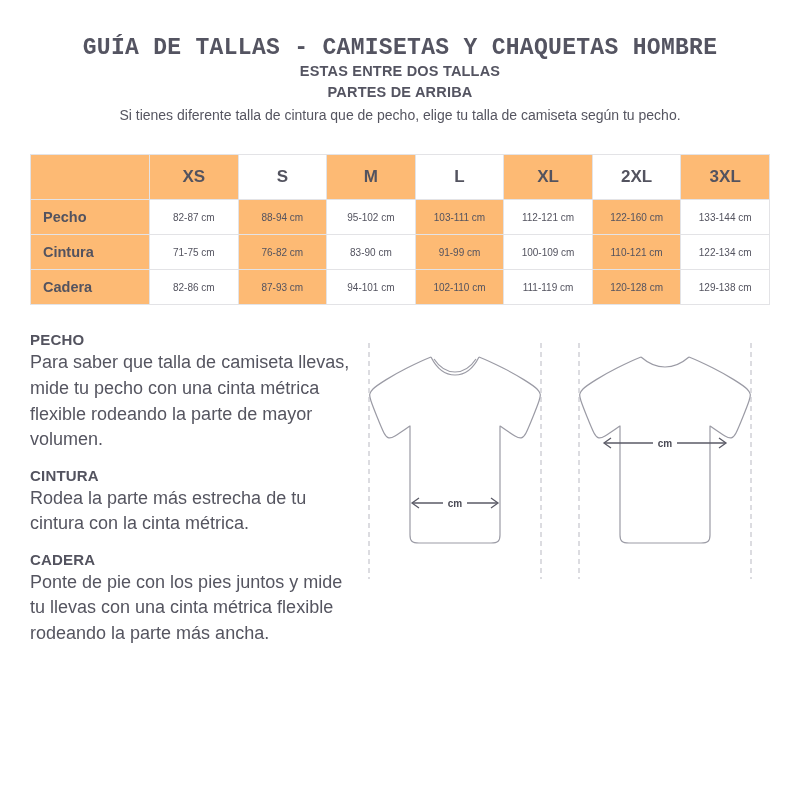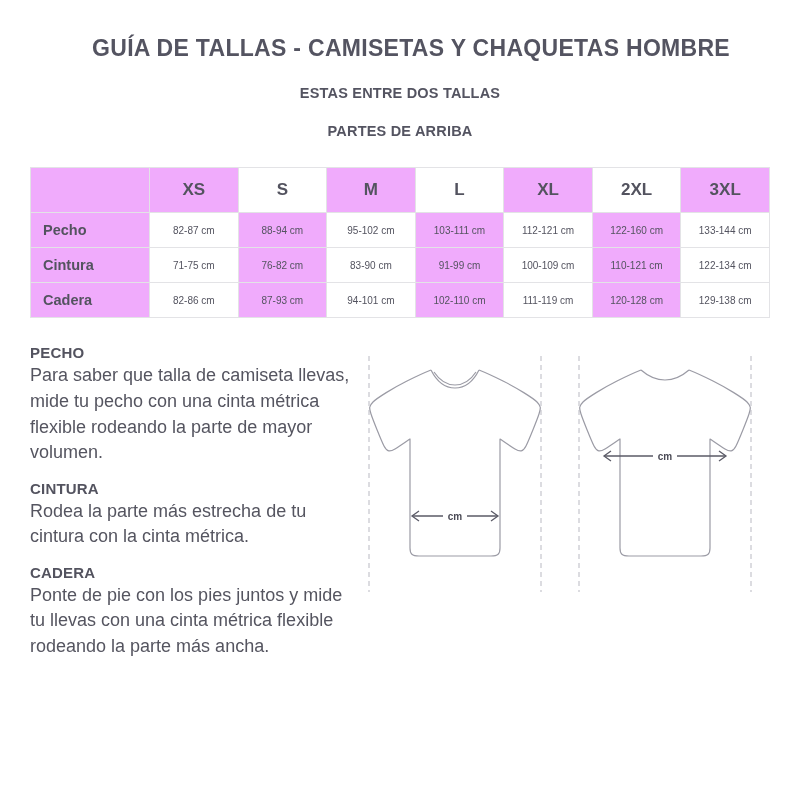--- a/index.html
+++ b/index.html
@@ -15,30 +15,30 @@
     overflow: hidden;
   }
   .page {
     width: 800px;
     height: 800px;
     box-sizing: border-box;
     padding: 34px 30px 0 30px;
     position: relative;
   }
   .title {
-    text-align: right;
+    text-align: center;
     font-size: 23px;
     font-weight: bold;
     color: #545461;
     letter-spacing: 0.3px;
     line-height: 1.28;
     margin: 0 40px 0 40px;
+    font-family: Liberation Mono, monospace;
   }
   .subsection {
-    margin-top: 22px;
     text-align: center;
   }
   .sub-head {
     font-size: 14.5px;
     font-weight: bold;
     color: #545461;
     letter-spacing: 0.2px;
     margin-bottom: 5px;
   }
   .sub-body {
@@ -74,21 +74,21 @@
     height: 44px;
     color: #53535f;
   }
   table.size-table th.rowhead {
     text-align: left;
     padding-left: 12px;
     font-size: 14.5px;
     font-weight: bold;
     width: 104px;
   }
-  .shade { background: #f0abfc; }
+  .shade { background: #fdba74; }
   .plain { background: #ffffff; }
 
   
   .bottom {
     display: flex;
     margin-top: 26px;
   }
   .desc {
     width: 320px;
     flex: none;
@@ -126,20 +126,21 @@
 <div class="page">
 
   <div class="title">GUÍA DE TALLAS - CAMISETAS Y CHAQUETAS HOMBRE</div>
 
   <div class="subsection">
     <div class="sub-head">ESTAS ENTRE DOS TALLAS</div>
   </div>
 
   <div class="subsection second">
     <div class="sub-head">PARTES DE ARRIBA</div>
+    <div class="sub-body">Si tienes diferente talla de cintura que de pecho, elige tu talla de camiseta según tu pecho.</div>
   </div>
 
   <div class="table-wrap">
     <table class="size-table">
       <thead>
         <tr>
           <th class="rowhead shade"></th>
           <th class="shade">XS</th>
           <th class="plain">S</th>
           <th class="shade">M</th>

